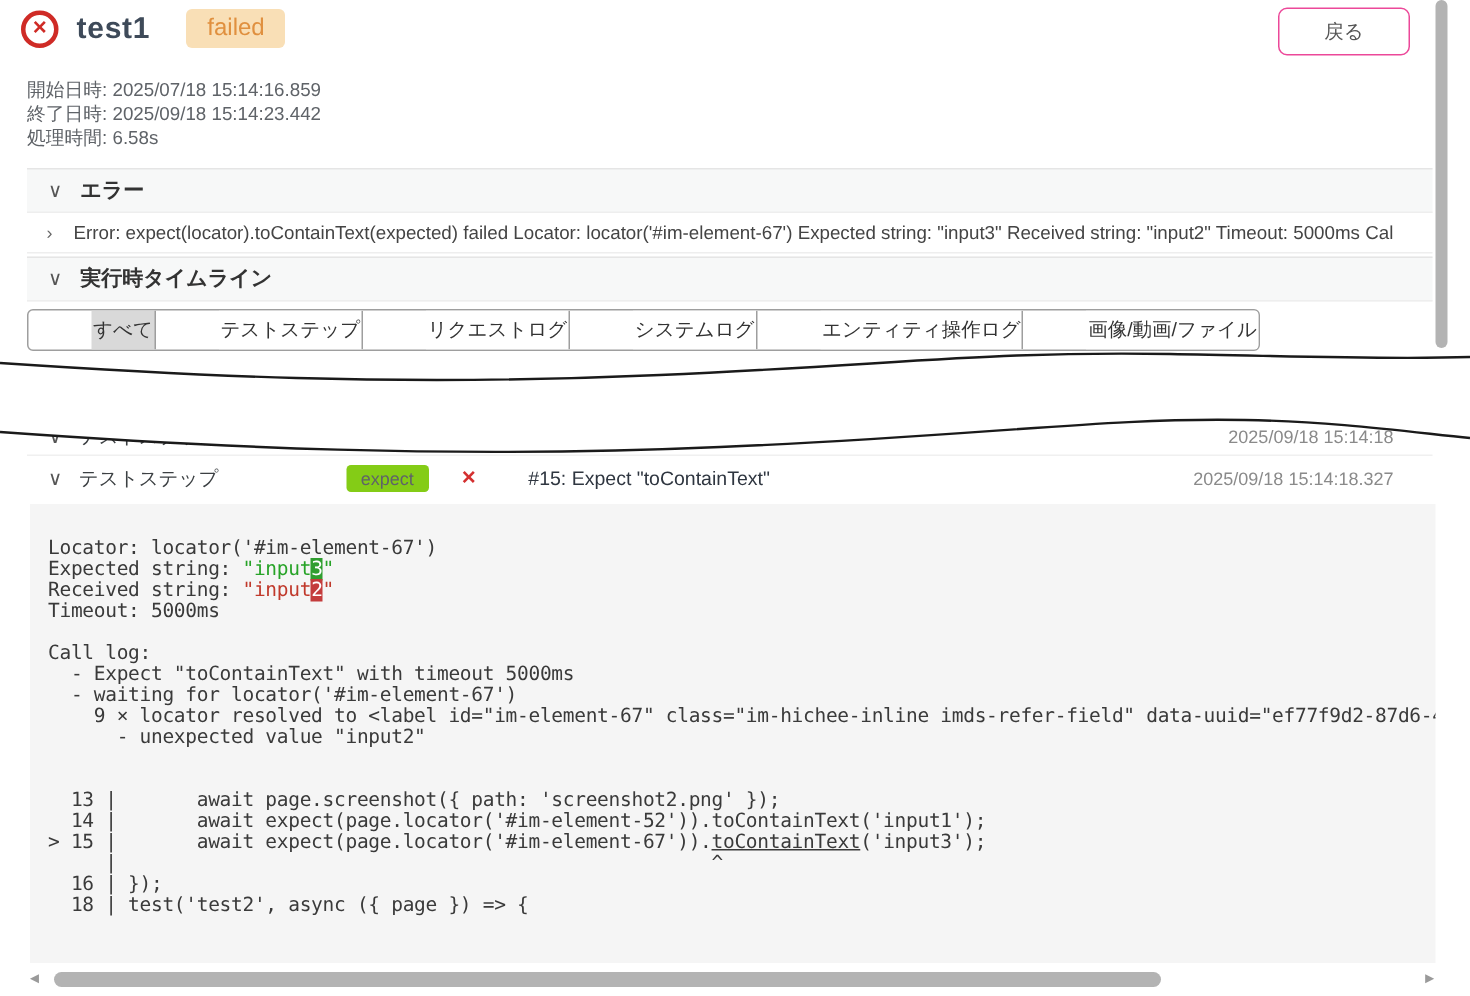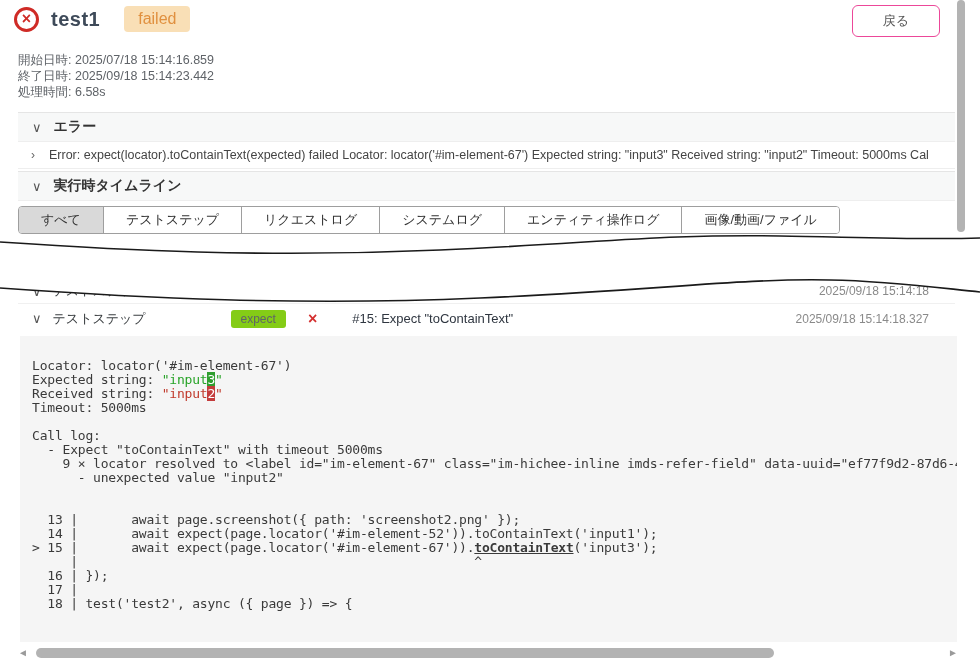--- a/index.html
+++ b/index.html
@@ -46,22 +46,22 @@
   .error-summary .err-text{
     font-size:12.5px;color:#444;white-space:nowrap;overflow:hidden;max-width:880px;
   }
   
   .tabbar{
     position:absolute;top:206px;left:18px;display:flex;
     border:1px solid #9e9e9e;border-radius:4px;overflow:hidden;height:28px;box-sizing:border-box;
   }
   .tab{
     display:flex;align-items:center;justify-content:center;
-    font-size:13px;color:#333;background:#fff;padding:0 22px;
-    border-right:1px solid #9e9e9e;cursor:pointer;white-space:nowrap;
+    font-size:13px;color:#333;background:#fff;padding:0 1px;
+    border-right:1px solid #9e9e9e;cursor:pointer;white-space:nowrap;margin-left:42px;
   }
   .tab:last-child{border-right:none;}
   .tab.selected{background:#d9d9d9;}
   
   .step-row{
     position:absolute;left:18px;width:937px;height:30px;box-sizing:border-box;
     display:flex;align-items:center;padding-left:14px;background:#fff;
   }
   .step-row .chev{color:#555;font-size:13px;cursor:pointer;}
   .step-row .row-label{font-size:13px;color:#3c4043;margin-left:11px;width:178px;}
@@ -83,21 +83,21 @@
     background:#f5f5f5;padding:9px 12px;overflow:hidden;
     font-family:"DejaVu Sans Mono","Liberation Mono",monospace;
     font-size:13px;line-height:14px;letter-spacing:-0.2px;color:#3a3a3a;
   }
   .log-line{white-space:pre;min-height:14px;}
   .seg-p{}
   .seg-r{color:#c0392b;}
   .seg-g{color:#27a327;}
   .seg-gb{background:#2f9e2f;color:#fff;}
   .seg-rb{background:#c43c3c;color:#fff;}
-  .seg-u{text-decoration:underline;font-weight:bold;}
+  .seg-u{text-decoration:underline;}
   
   .v-scrollbar{
     position:absolute;top:0;right:15px;width:8px;height:232px;
     background:#b3b3b3;border-radius:4px;cursor:pointer;z-index:7;
   }
   .h-scroll{position:absolute;top:646px;left:18px;width:940px;height:14px;display:flex;align-items:center;}
   .h-arrow{color:#9a9a9a;font-size:10px;line-height:1;cursor:pointer;user-select:none;}
   .h-thumb{
     margin-left:8px;width:738px;height:10px;border-radius:5px;background:#b3b3b3;cursor:pointer;
   }
@@ -170,30 +170,30 @@
 <div class="log-block">
   <div>
       <div class="log-line"></div>
       <div class="log-line"><span class="seg-p">Locator: locator('#im-element-67')</span></div>
       <div class="log-line"><span class="seg-p">Expected string: </span><span class="seg-g">"input</span><span class="seg-gb">3</span><span class="seg-g">"</span></div>
       <div class="log-line"><span class="seg-p">Received string: </span><span class="seg-r">"input</span><span class="seg-rb">2</span><span class="seg-r">"</span></div>
       <div class="log-line"><span class="seg-p">Timeout: 5000ms</span></div>
       <div class="log-line"></div>
       <div class="log-line"><span class="seg-p">Call log:</span></div>
       <div class="log-line"><span class="seg-p">  - Expect "toContainText" with timeout 5000ms</span></div>
+      <div class="log-line"><span class="seg-p">  - waiting for locator('#im-element-67')</span></div>
       <div class="log-line"><span class="seg-p">    9 × locator resolved to &lt;label id="im-element-67" class="im-hichee-inline imds-refer-field" data-uuid="ef77f9d2-87d6-4288-9054</span></div>
       <div class="log-line"><span class="seg-p">      - unexpected value "input2"</span></div>
       <div class="log-line"></div>
       <div class="log-line"></div>
       <div class="log-line"><span class="seg-p">  13 |       await page.screenshot({ path: 'screenshot2.png' });</span></div>
       <div class="log-line"><span class="seg-p">  14 |       await expect(page.locator('#im-element-52')).toContainText('input1');</span></div>
       <div class="log-line"><span class="seg-p">&gt; 15 |       await expect(page.locator('#im-element-67')).</span><span class="seg-u">toContainText</span><span class="seg-p">('input3');</span></div>
       <div class="log-line"><span class="seg-p">     |                                                    ^</span></div>
       <div class="log-line"><span class="seg-p">  16 | });</span></div>
-      <div class="log-line"><span class="seg-p">  17 |</span></div>
       <div class="log-line"><span class="seg-p">  18 | test('test2', async ({ page }) =&gt; {</span></div>
     </div>
 </div>
 
 <div class="h-scroll">
   <span class="h-arrow">◄</span>
   <div class="h-thumb"></div>
   <span class="h-arrow right">►</span>
 </div>
 

